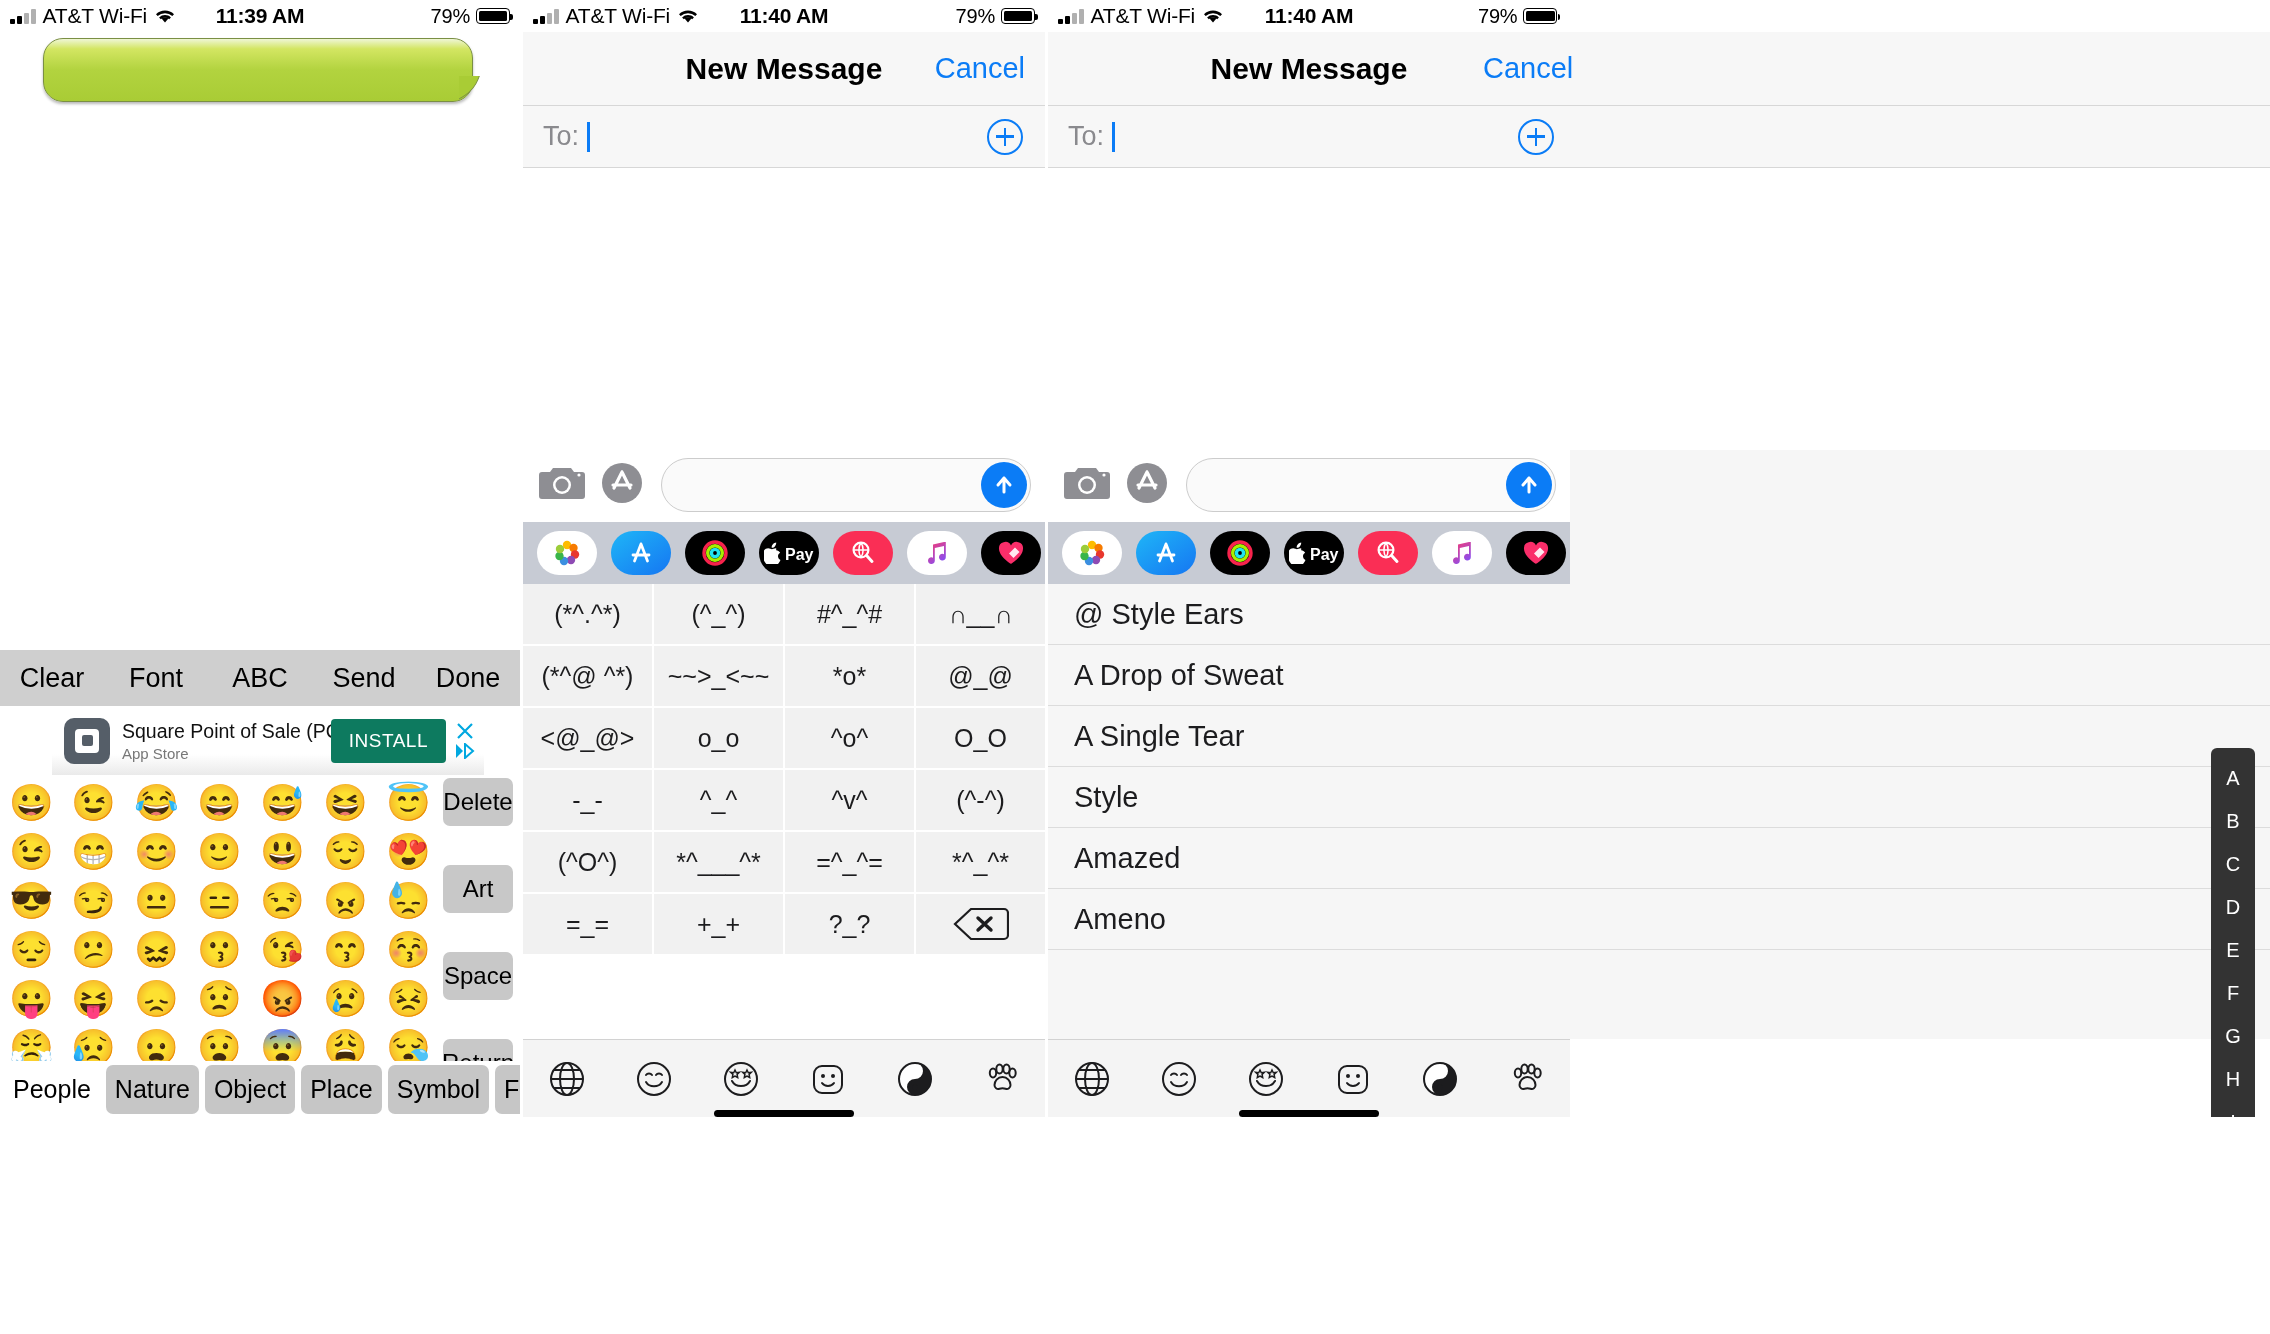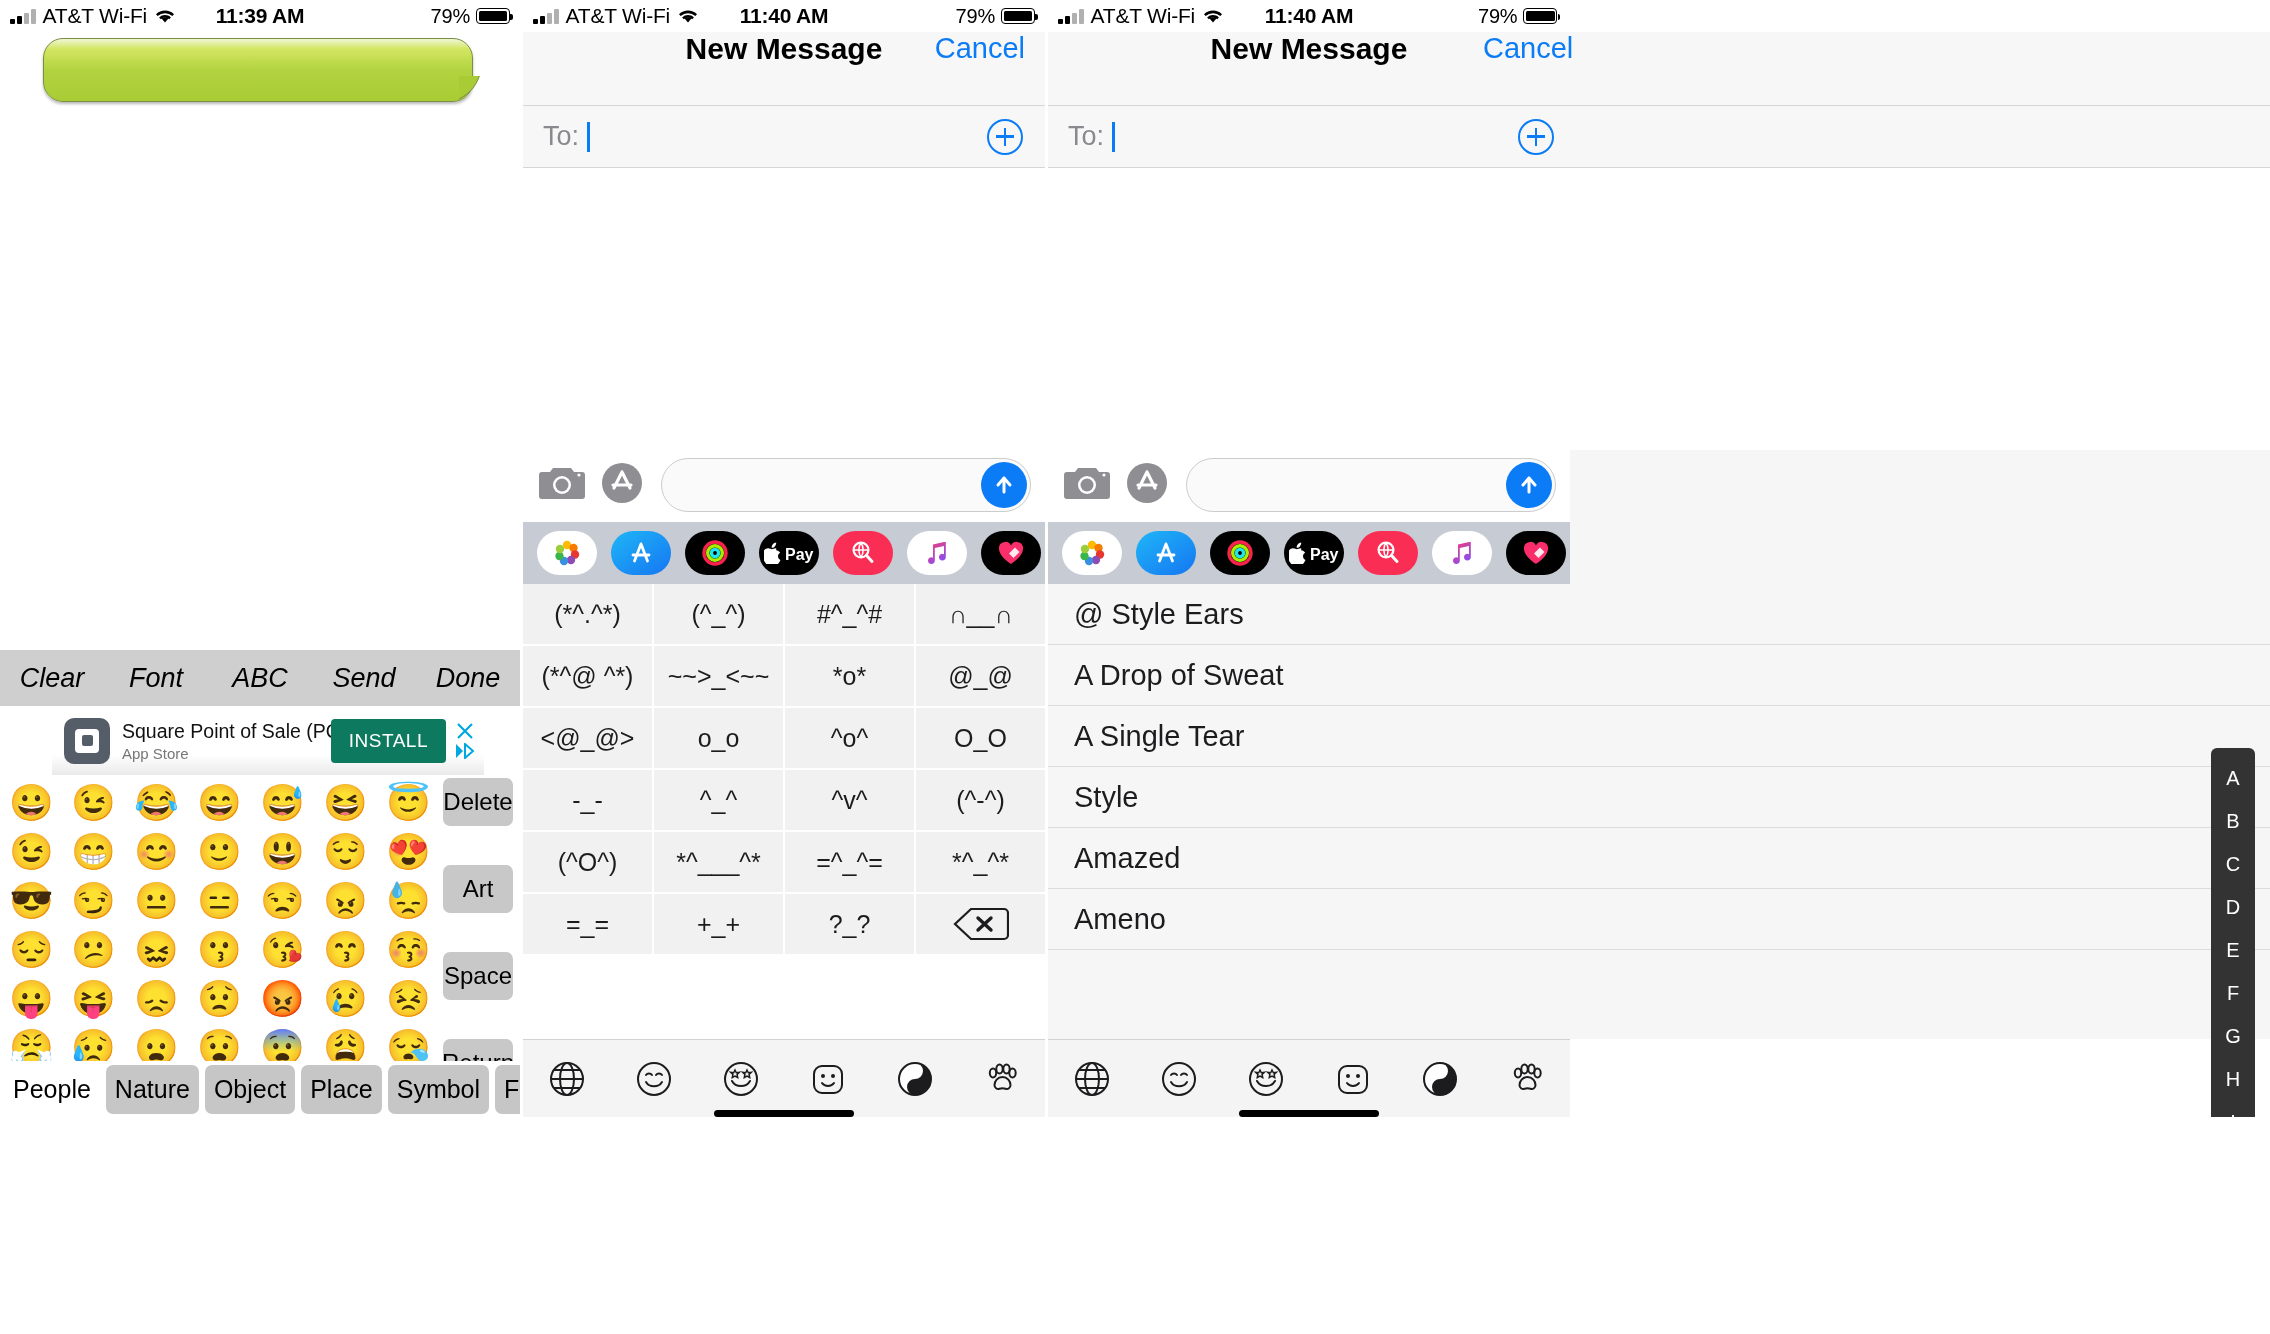--- a/index.html
+++ b/index.html
@@ -69,21 +69,21 @@
     border: 1.5px solid #7a8f44;
     border-radius: 0 0 22px 0;
     transform: skewX(-22deg);
   }
 
   
   .kb-toolbar {
     position: absolute; left: 0; right: 0; top: 650px; height: 56px;
     background: #cfcfcf; display: flex; align-items: center;
   }
-  .kb-toolbar > div { flex: 1; text-align: center; font-size: 27px; color: #000; font-style: italic; }
+  .kb-toolbar > div { flex: 1; text-align: center; font-size: 27px; color: #000; }
 
   
   .ad-banner {
     position: absolute; left: 52px; top: 706px; width: 432px; height: 69px;
     background: linear-gradient(to bottom,#ffffff 0%,#ffffff 70%,#eaeaea 100%);
     display: flex; align-items: center; padding: 0 6px 0 12px;
   }
   .ad-icon {
     width: 46px; height: 46px; border-radius: 10px; background: #555e68;
     display: flex; align-items: center; justify-content: center; flex: none;
@@ -128,21 +128,21 @@
   }
   .cat {
     background: #c6c6c6; border-radius: 7px; padding: 10px 9px;
     font-size: 25px; color: #000; white-space: nowrap;
   }
   .cat.active { background: transparent; }
 
   
   .navbar {
     position: relative; height: 74px; background: #f7f7f7;
-    display: flex; align-items: flex-start; justify-content: center;
+    display: flex; align-items: center; justify-content: center;
     border-bottom: 1px solid #d7d7d7;
   }
   .nav-title { font-size: 30px; font-weight: 700; color: #000; }
   .nav-cancel {
     position: absolute; right: 20px; font-size: 29px; color: #0b7cf6;
   }
   .tofield {
     position: relative; height: 62px; background: #f7f7f7;
     display: flex; align-items: center; padding: 0 20px;
     border-bottom: 1px solid #d7d7d7;

